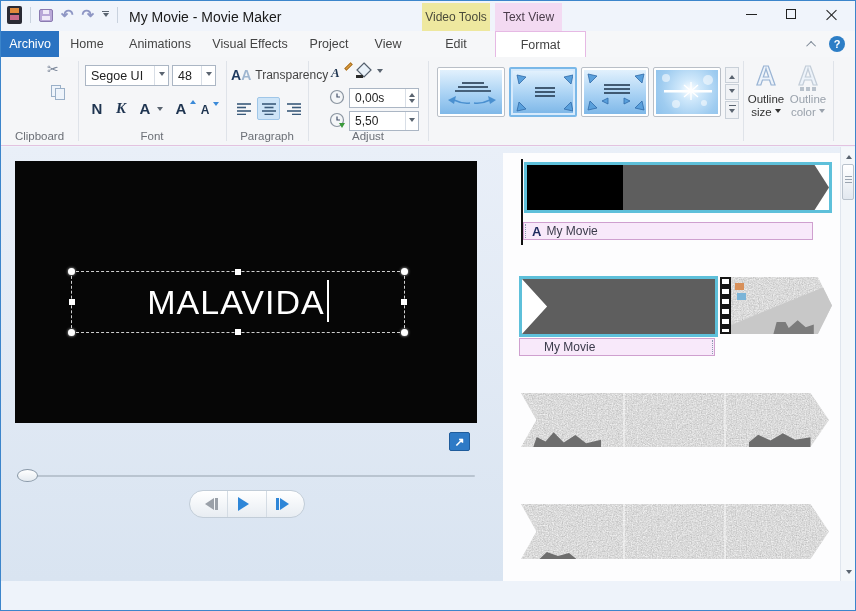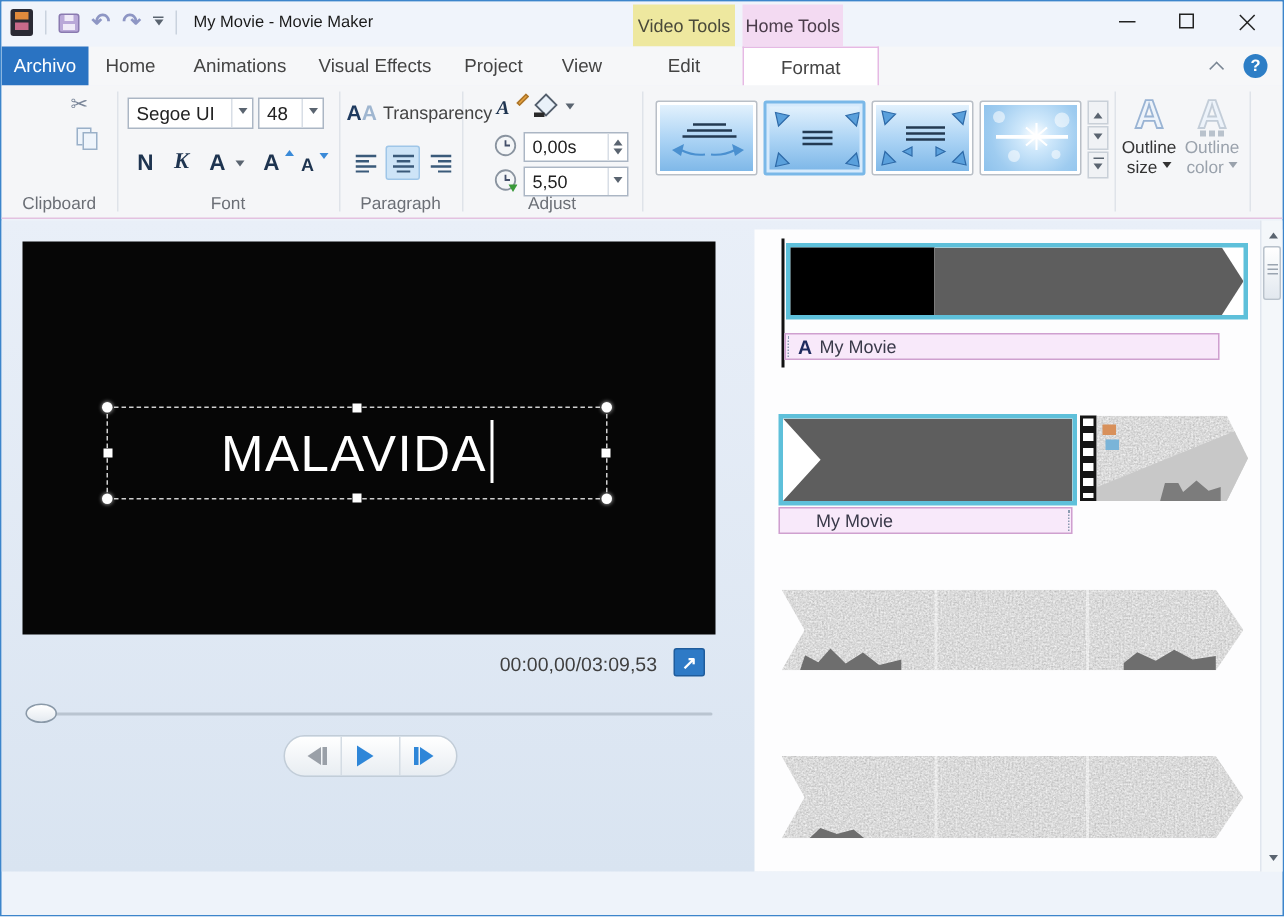--- a/index.html
+++ b/index.html
@@ -14,21 +14,21 @@
   .film-icon { width:15px; height:18px; background:#2a2a34; border-radius:2px; position:relative; overflow:hidden; }
   .film-icon::before { content:""; position:absolute; left:3px; top:2px; width:9px; height:5px; background:#e08a3c; }
   .film-icon::after { content:""; position:absolute; left:3px; top:9px; width:9px; height:5px; background:#c86a8a; }
   .save-icon { width:14px; height:13px; background:#b9a8d8; border:1px solid #8a7ab0; border-radius:2px; position:relative; }
   .save-icon::before { content:""; position:absolute; left:3px; top:0; width:6px; height:4px; background:#efeaf8; }
   .save-icon::after { content:""; position:absolute; left:2px; bottom:1px; width:8px; height:4px; background:#efeaf8; }
   .undo-glyph { color:#8e96c4; font-size:15px; line-height:14px; font-weight:bold; }
   .qat-more { display:flex; flex-direction:column; align-items:center; gap:1px; }
   .qat-more .bar { width:7px; height:1px; background:#5a6470; }
   .caret { width:0; height:0; border:3px solid transparent; border-top:4px solid #5a6470; display:inline-block; }
-  .win-title { position:absolute; left:128px; top:8px; font-size:11px; color:#1a1a1a; }
+  .win-title { position:absolute; left:128px; top:8px; font-size:14px; color:#1a1a1a; }
   .win-controls { position:absolute; right:4px; top:0; display:flex; }
   .win-btn { width:40px; height:26px; display:flex; align-items:center; justify-content:center; }
   .min-glyph { width:11px; height:1px; background:#222; }
   .max-glyph { width:10px; height:10px; border:1px solid #222; }
   .close-glyph { position:relative; width:11px; height:11px; }
   .close-glyph::before,.close-glyph::after { content:""; position:absolute; left:5px; top:-1px; width:1px; height:14px; background:#222; }
   .close-glyph::before { transform:rotate(45deg); }
   .close-glyph::after { transform:rotate(-45deg); }
 
   
@@ -200,21 +200,21 @@
           <div class="min-glyph"></div>
         </div>
       <div class="win-btn">
           <div class="max-glyph"></div>
         </div>
       <div class="win-btn">
           <div class="close-glyph"></div>
         </div>
     </div>
     <div class="ctx-head ctx-video">Video Tools</div>
-    <div class="ctx-head ctx-text">Home Tools</div>
+    <div class="ctx-head ctx-text">Text View</div>
   </div>
 
   <div class="tabrow">
     <div class="tab tab-file" style="left:0;width:58px">Archivo</div>
     <div class="tab" style="left:60px;width:52px">Home</div>
     <div class="tab" style="left:202px;width:94px">Visual Effects</div>
     <div class="tab" style="left:118px;width:82px">Animations</div>
     <div class="tab" style="left:300px;width:56px">Project</div>
     <div class="tab" style="left:362px;width:50px">View</div>
     <div class="tab" style="left:421px;width:68px">Edit</div>
@@ -448,21 +448,20 @@
         <div class="hdl c" style="right:-4px;top:-4px"></div>
         <div class="hdl c" style="left:-4px;bottom:-4px"></div>
         <div class="hdl c" style="right:-4px;bottom:-4px"></div>
         <div class="hdl s" style="left:50%;top:-3px;margin-left:-3px"></div>
         <div class="hdl s" style="left:50%;bottom:-3px;margin-left:-3px"></div>
         <div class="hdl s" style="left:-3px;top:50%;margin-top:-3px"></div>
         <div class="hdl s" style="right:-3px;top:50%;margin-top:-3px"></div>
       </div>
     </div>
 
-    <div class="timecode">00:00,00/03:09,53</div>
     <div class="popout-btn">
         <span>↗</span>
       </div>
 
     <div class="seek">
       <div class="track"></div>
       <div class="thumb"></div>
     </div>
 
     <div class="transport">

